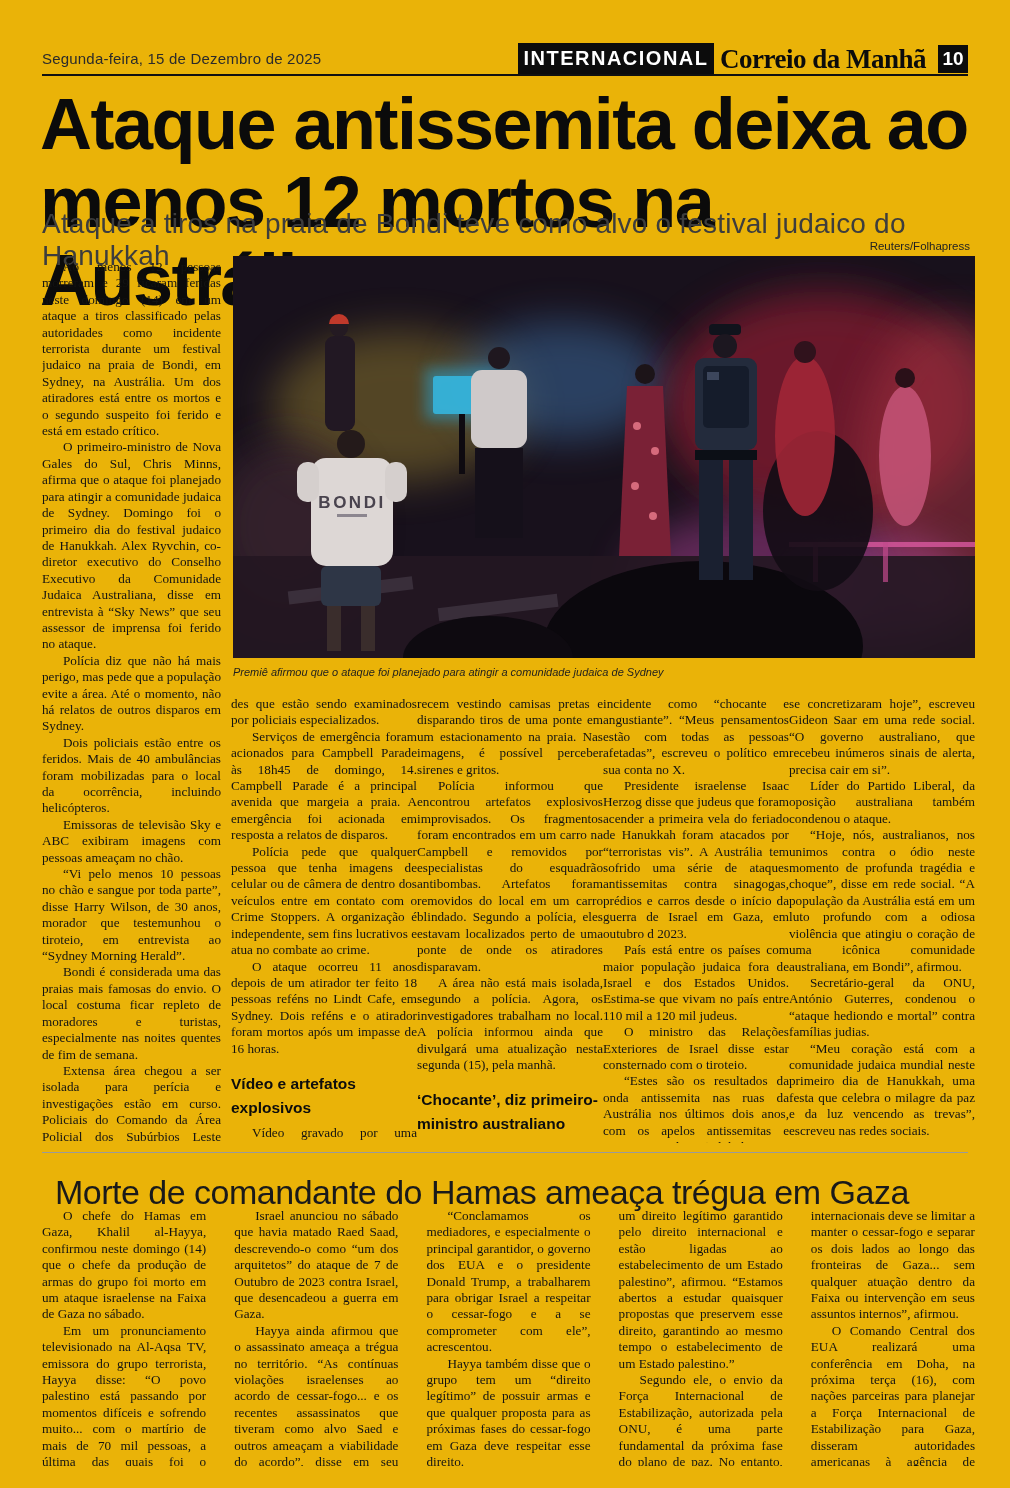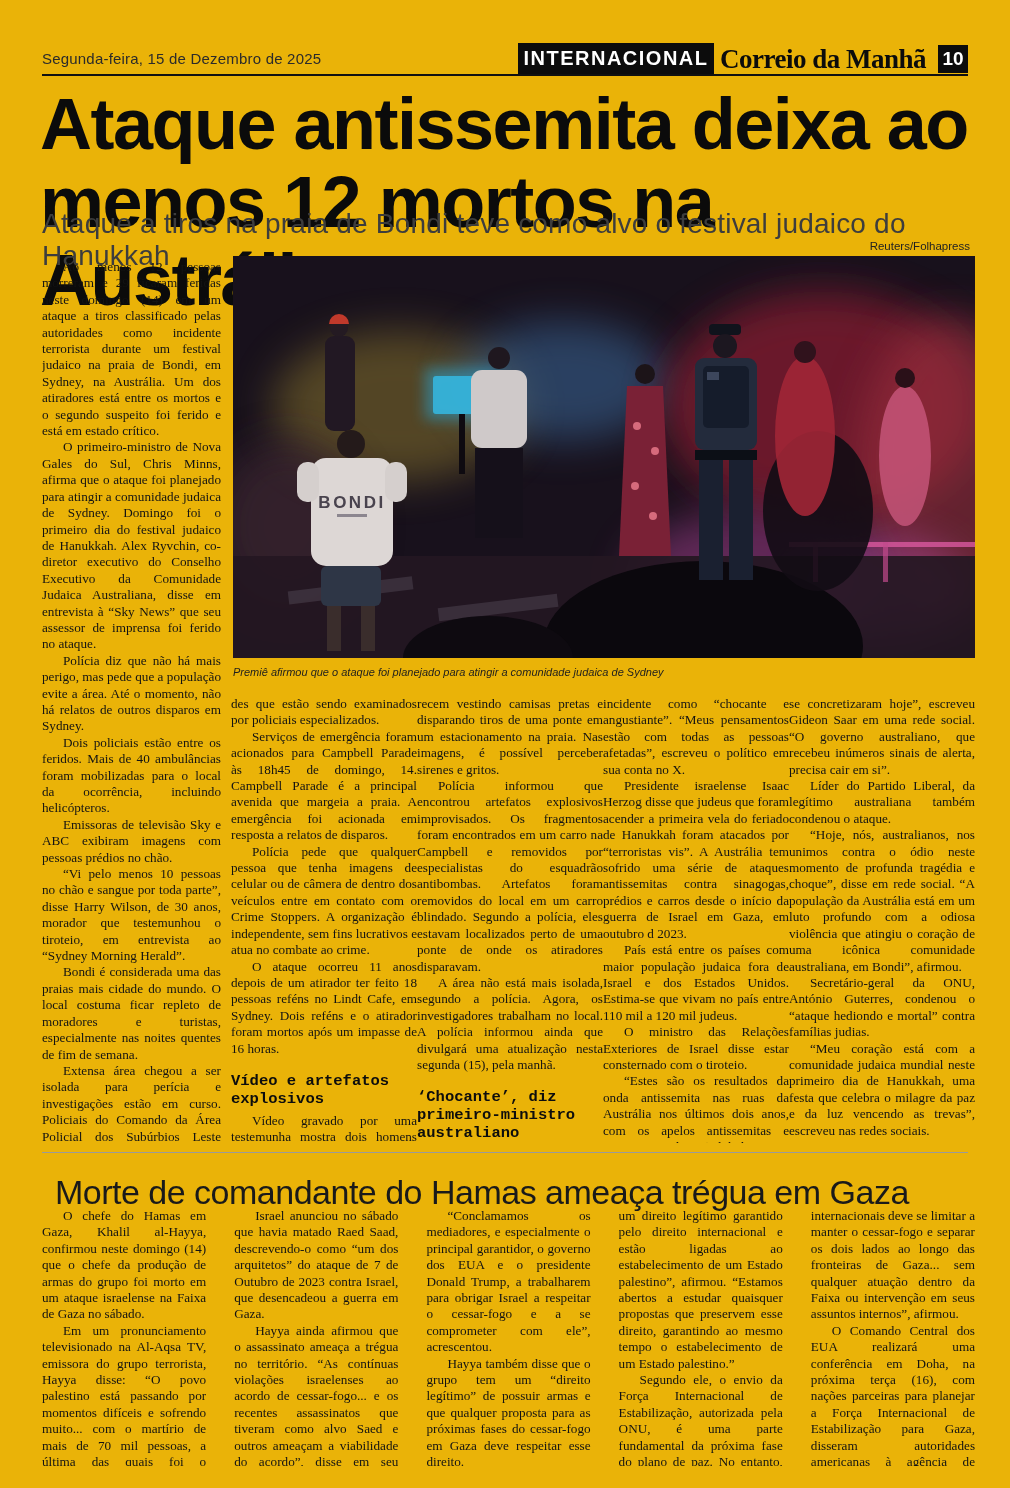--- a/index.html
+++ b/index.html
@@ -47,21 +47,21 @@
   .photo svg{display:block;width:100%;height:100%;}
   .photo-caption{
     position:absolute;left:233px;top:666px;width:742px;
     font-family:"Liberation Sans",sans-serif;font-style:italic;font-size:11px;color:#1e1e1e;
   }
   
   .bodytext{font-size:13.2px;line-height:16.4px;color:#131313;}
   .para{margin:0;text-align:justify;text-indent:21px;overflow-wrap:break-word;hyphens:auto;}
   .cont-seg .para:first-child{text-indent:0;}
   .col-sub{
-    font-family:Liberation Mono, monospace;font-weight:700;font-size:15.5px;line-height:18px;
+    font-family:Liberation Sans, sans-serif;font-weight:700;font-size:15.5px;line-height:24px;
     margin:15px 0 5px 0;color:#0d0d0d;
   }
   .a1-col1{position:absolute;left:42px;top:259px;width:179px;height:884px;overflow:hidden;}
   .a1-lower{
     position:absolute;left:231px;top:696px;width:744px;height:447px;
     display:flex;
   }
   .a1-lower .col{flex:1 1 0;overflow:hidden;}
   
   .a2-rule{position:absolute;left:42px;top:1152px;width:926px;height:1px;background:#9a9a9a;}
@@ -178,23 +178,23 @@
       <circle cx="672" cy="122" r="10" fill="#2a1018"></circle>
     </svg>
   </div>
   <div class="photo-caption">Premiê afirmou que o ataque foi planejado para atingir a comunidade judaica de Sydney</div>
 
   <div class="a1-col1 bodytext">
       <p class="para">Ao menos 12 pessoas morreram e 29 ficaram feridas neste domingo (14) em um ataque a tiros classificado pelas autoridades como incidente terrorista durante um festival judaico na praia de Bondi, em Sydney, na Austrália. Um dos atiradores está entre os mortos e o segundo suspeito foi ferido e está em estado crítico.</p>
       <p class="para">O primeiro-ministro de Nova Gales do Sul, Chris Minns, afirma que o ataque foi planejado para atingir a comunidade judaica de Sydney. Domingo foi o primeiro dia do festival judaico de Hanukkah. Alex Ryvchin, co-diretor executivo do Conselho Executivo da Comunidade Judaica Australiana, disse em entrevista à “Sky News” que seu assessor de imprensa foi ferido no ataque.</p>
       <p class="para">Polícia diz que não há mais perigo, mas pede que a população evite a área. Até o momento, não há relatos de outros disparos em Sydney.</p>
       <p class="para">Dois policiais estão entre os feridos. Mais de 40 ambulâncias foram mobilizadas para o local da ocorrência, incluindo helicópteros.</p>
-      <p class="para">Emissoras de televisão Sky e ABC exibiram imagens com pessoas prédios no chão.</p>
+      <p class="para">Emissoras de televisão Sky e ABC exibiram imagens com pessoas ameaçam no chão.</p>
       <p class="para">“Vi pelo menos 10 pessoas no chão e sangue por toda parte”, disse Harry Wilson, de 30 anos, morador que testemunhou o tiroteio, em entrevista ao “Sydney Morning Herald”.</p>
-      <p class="para">Bondi é considerada uma das praias mais cidade do mundo. O local costuma ficar repleto de moradores e turistas, especialmente nas noites quentes de fim de semana.</p>
+      <p class="para">Bondi é considerada uma das praias mais famosas do envio. O local costuma ficar repleto de moradores e turistas, especialmente nas noites quentes de fim de semana.</p>
       <p class="para">Extensa área chegou a ser isolada para perícia e investigações estão em curso. Policiais do Comando da Área Policial dos Subúrbios Leste compareceram ao local, com o auxílio de diversas outras equipes da cidade. As equipes encontraram itens considerados suspeitos nas proximida-</p>
     </div>
 
   <div class="a1-lower bodytext">
     <div class="col">
       <div class="cont-seg">
           <p class="para">des que estão sendo examinados por policiais especializados.</p>
           <p class="para">Serviços de emergência foram acionados para Campbell Parade às 18h45 de domingo, 14. Campbell Parade é a principal avenida que margeia a praia. A emergência foi acionada em resposta a relatos de disparos.</p>
           <p class="para">Polícia pede que qualquer pessoa que tenha imagens de celular ou de câmera de dentro dos veículos entre em contato com o Crime Stoppers. A organização é independente, sem fins lucrativos e atua no combate ao crime.</p>
           <p class="para">O ataque ocorreu 11 anos depois de um atirador ter feito 18 pessoas reféns no Lindt Cafe, em Sydney. Dois reféns e o atirador foram mortos após um impasse de 16 horas.</p>
@@ -215,21 +215,21 @@
     </div>
     <div class="col cont-seg">
         <p class="para">incidente como “chocante e angustiante”. “Meus pensamentos estão com todas as pessoas afetadas”, escreveu o político em sua conta no X.</p>
         <p class="para">Presidente israelense Isaac Herzog disse que judeus que foram acender a primeira vela do feriado de Hanukkah foram atacados por “terroristas vis”. A Austrália tem sofrido uma série de ataques antissemitas contra sinagogas, prédios e carros desde o início da guerra de Israel em Gaza, em outubro d 2023.</p>
         <p class="para">País está entre os países com maior população judaica fora de Israel e dos Estados Unidos. Estima-se que vivam no país entre 110 mil a 120 mil judeus.</p>
         <p class="para">O ministro das Relações Exteriores de Israel disse estar consternado com o tiroteio.</p>
         <p class="para">“Estes são os resultados da onda antissemita nas ruas da Austrália nos últimos dois anos, com os apelos antissemitas e incitantes de ‘Globalizar a Intifada’ que</p>
       </div>
     <div class="col cont-seg">
         <p class="para">se concretizaram hoje”, escreveu Gideon Saar em uma rede social. “O governo australiano, que recebeu inúmeros sinais de alerta, precisa cair em si”.</p>
-        <p class="para">Líder do Partido Liberal, da legítimo australiana também condenou o ataque.</p>
+        <p class="para">Líder do Partido Liberal, da oposição australiana também condenou o ataque.</p>
         <p class="para">“Hoje, nós, australianos, nos unimos contra o ódio neste momento de profunda tragédia e choque”, disse em rede social. “A população da Austrália está em um luto profundo com a odiosa violência que atingiu o coração de uma icônica comunidade australiana, em Bondi”, afirmou.</p>
         <p class="para">Secretário-geral da ONU, António Guterres, condenou o “ataque hediondo e mortal” contra famílias judias.</p>
         <p class="para">“Meu coração está com a comunidade judaica mundial neste primeiro dia de Hanukkah, uma festa que celebra o milagre da paz e da luz vencendo as trevas”, escreveu nas redes sociais.</p>
       </div>
   </div>
 
   <div class="a2-rule"></div>
   <h2 class="a2-headline" style="margin:13px;">Morte de comandante do Hamas ameaça trégua em Gaza</h2>
   <div class="a2-cols bodytext">
     <div class="col">

